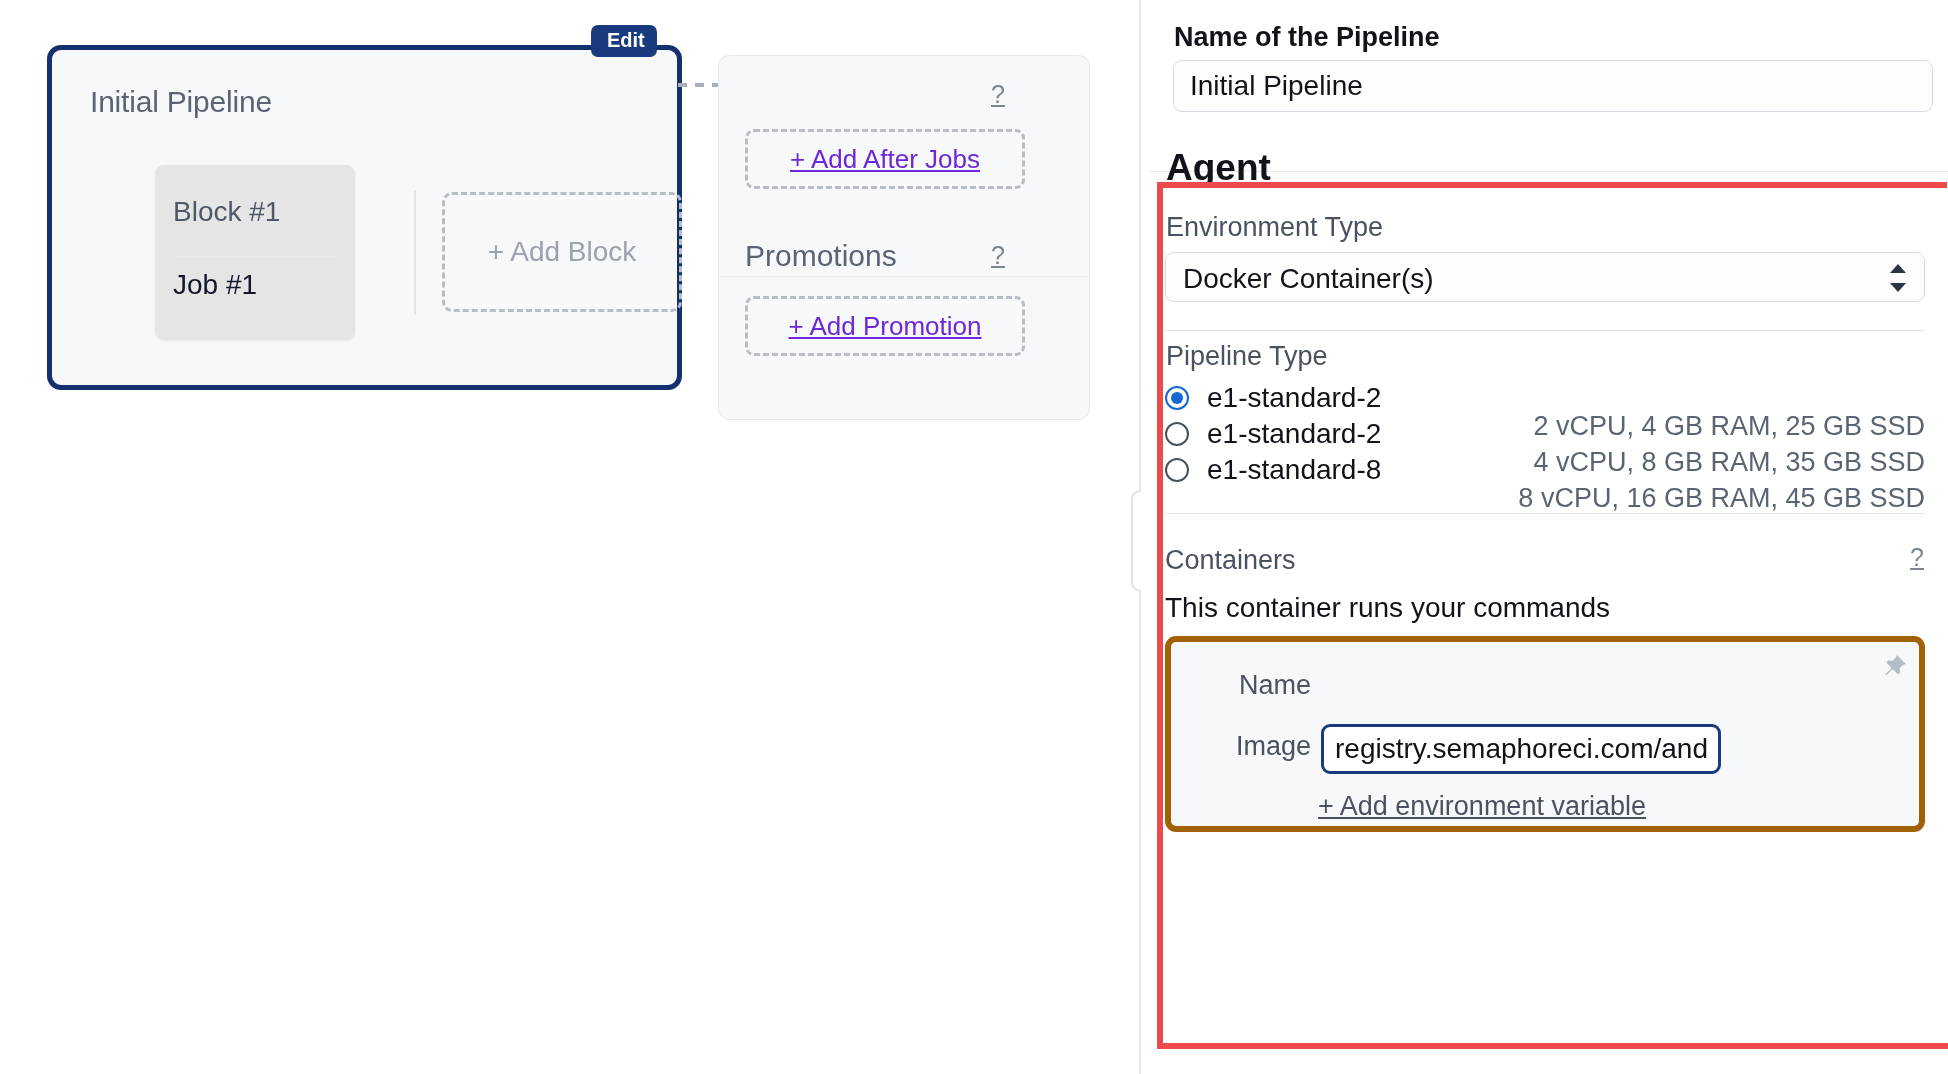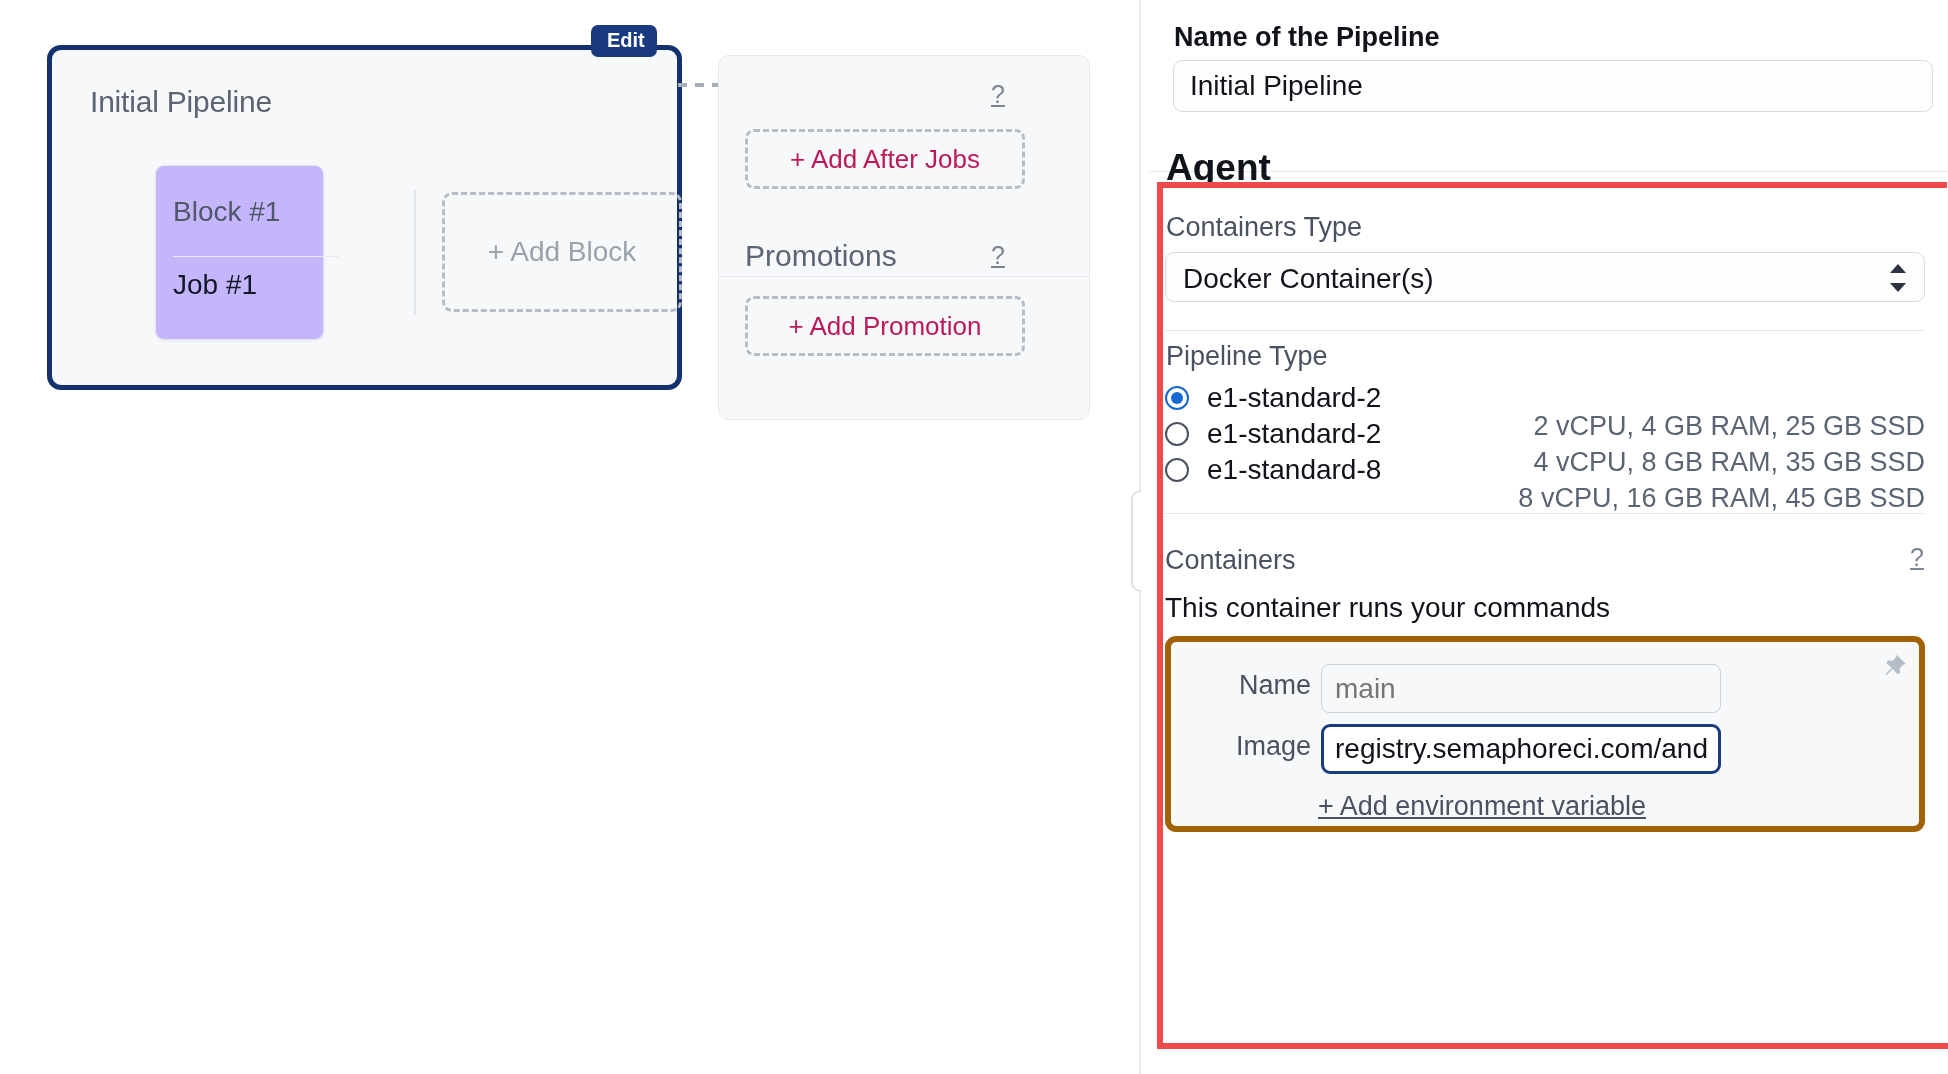--- a/index.html
+++ b/index.html
@@ -44,22 +44,22 @@
     font-size: 20px;
     font-weight: 700;
     padding: 5px 12px 7px 16px;
     border-radius: 7px;
     line-height: 1;
     z-index: 6;
   }
 
   .block-card {
     position: absolute; left: 103px; top: 115px;
-    width: 169px; height: 175px;
-    background: #c4b5fd;
+    width: 200px; height: 175px;
+    background: #e5e5e5;
     border: 1px solid #e3e7ec;
     border-radius: 9px;
     box-shadow: 0 1px 3px rgba(16,24,40,0.07);
   }
   .block-name {
     position: absolute; left: 17px; top: 30px;
     font-size: 28px; color: #4f5867;
   }
   .block-div {
     position: absolute; left: 17px; top: 90px;
@@ -107,22 +107,23 @@
     position: absolute;
     font-size: 25px; color: #7b8591;
     text-decoration: underline;
     cursor: pointer;
   }
   .dashed-btn {
     position: absolute;
     border: 3px dashed #b6bdc7;
     border-radius: 9px;
     display: flex; align-items: center; justify-content: center;
-    color: #be185d; font-size: 26px;
+    color: #6d28d9; font-size: 26px;
     background: transparent;
+    text-decoration: underline;
   }
   .side-div {
     position: absolute; left: 0; top: 220px;
     width: 370px; height: 1px; background: #e6e9ee;
   }
 
   
   .split-rail {
     position: absolute; left: 1139px; top: 0;
     width: 2px; height: 1074px;
@@ -356,21 +357,21 @@
   <div id="panel">
 
     <div class="pane-section-top">
       <div class="field-label" style="left:25px; top:22px;">Name of the Pipeline</div>
       <input class="text-input" style="left: 24px; top: 60px; width: 760px; height: 52px;" value="Initial Pipeline">
     </div>
 
     <div>
       <div class="agent-title">Agent</div>
 
-      <div class="sub-label" style="left:25px; top:212px;">Containers Type</div>
+      <div class="sub-label" style="left:25px; top:212px;">Environment Type</div>
 
       <div class="select-box">
         <div class="select-text">Docker Container(s)</div>
         <div class="select-arrows">
           <span class="tri-up"></span>
             <span class="tri-down"></span>
         </div>
       </div>
 
       <div class="hr" style="top:330px;"></div>
@@ -401,21 +402,20 @@
       <div class="qmark containers-q">?</div>
 
       <div class="container-desc">This container runs your commands</div>
 
       <div class="container-card">
         <svg class="pin-icon" viewBox="0 0 24 24">
           <path d="M14.5 2.5l7 7-2.1.6-3 3 .6 3.4-2 1.2-4.1-4.1-4.9 5-.9-.9 5-4.9L6 8.6l1.2-2 3.4.6 3-3 .9-2.7z" fill="#b4bcc6"></path>
         </svg>
 
         <div class="row-label" style="left:0; top:28px;">Name</div>
-        <input class="input-name" placeholder="main" style="">
 
         <div class="row-label" style="left:0; top:89px;">Image</div>
         <input class="input-image" value="registry.semaphoreci.com/android:" style="">
 
         <div class="env-link">+ Add environment variable</div>
       </div>
     </div>
   </div>
 
   <div class="agent-box"></div>

